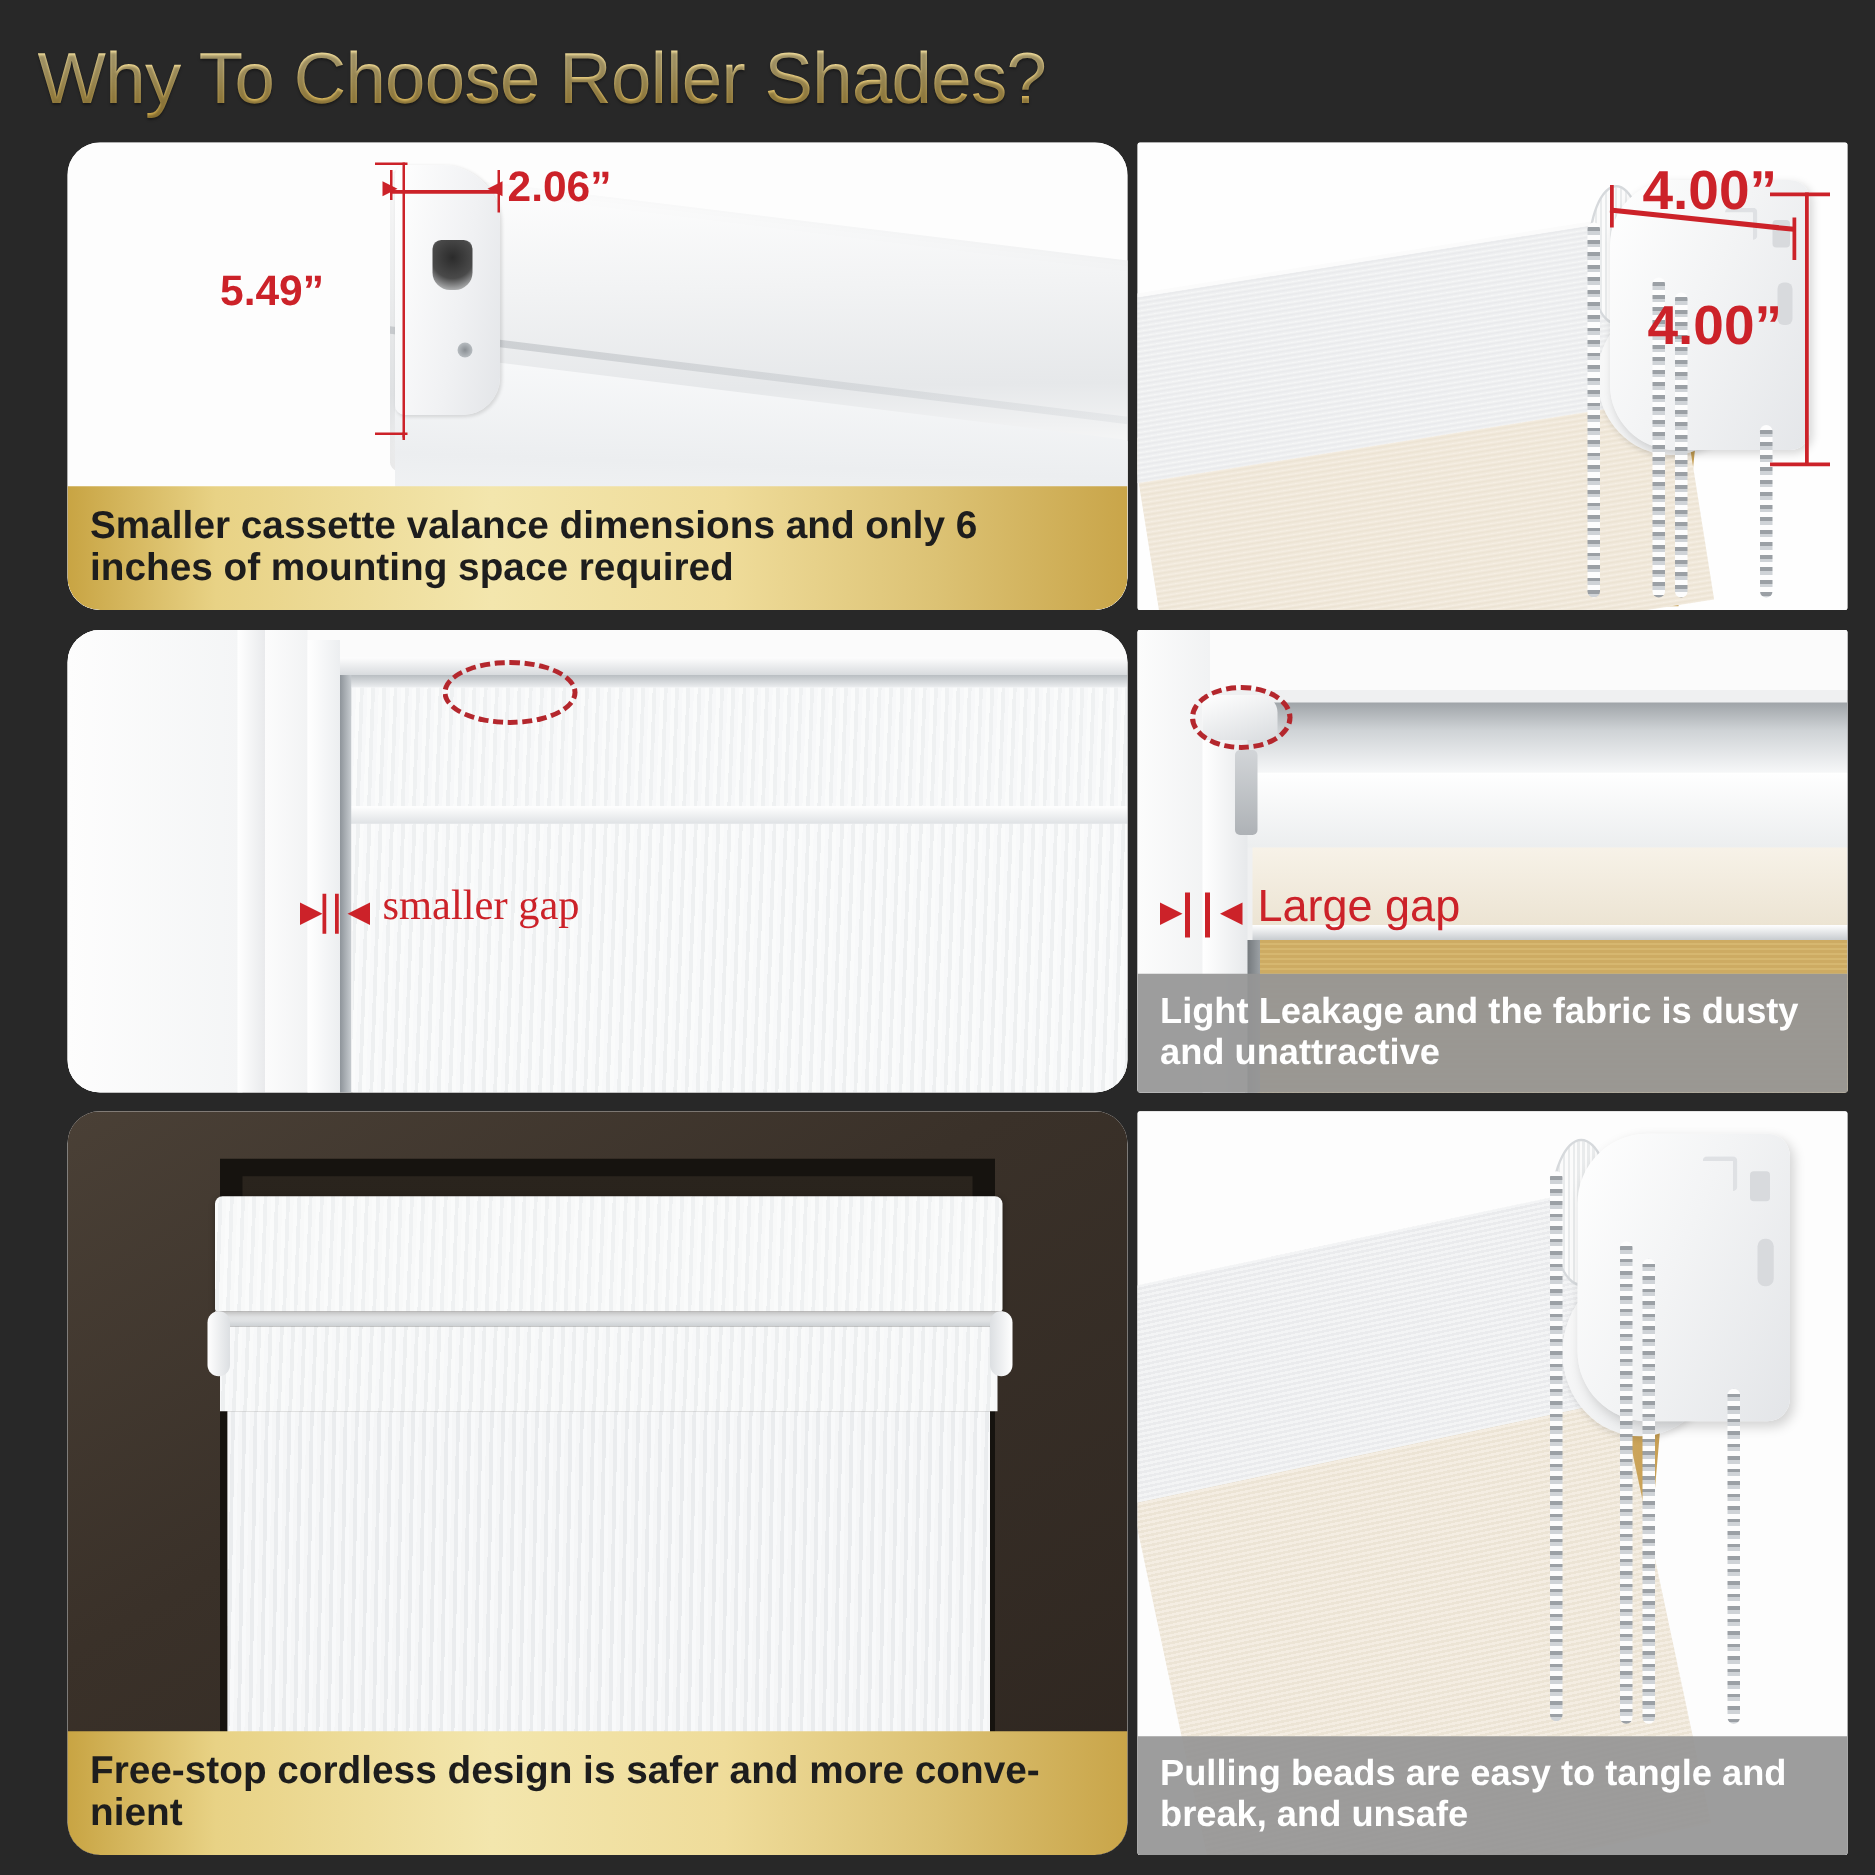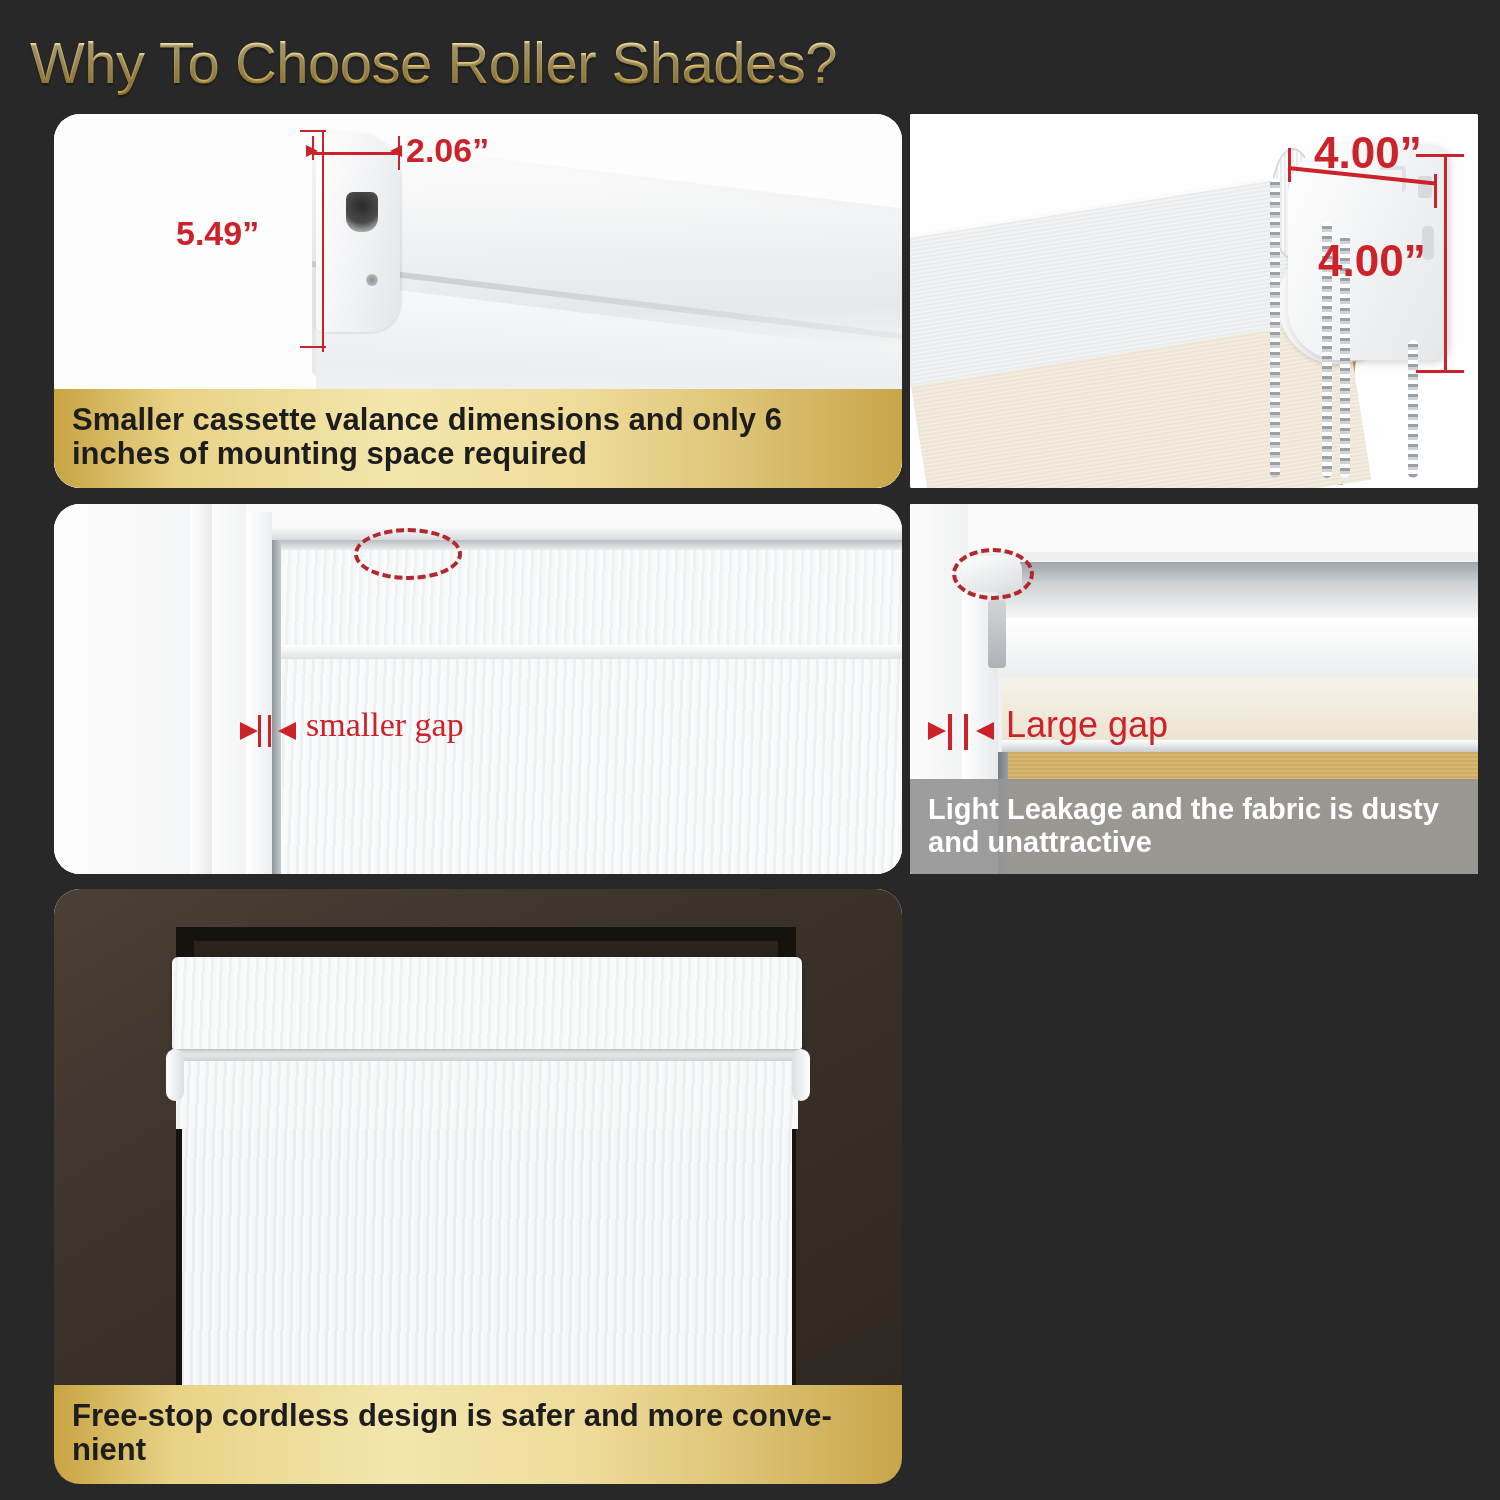--- a/index.html
+++ b/index.html
@@ -480,14 +480,35 @@
 
       <div class="arrow-r" style="left:18px; top:218px;"></div>
       <div class="redline" style="left:38px; top:210px; width:4px; height:36px;"></div>
       <div class="redline" style="left:54px; top:210px; width:4px; height:36px;"></div>
       <div class="arrow-l" style="left:66px; top:218px;"></div>
       <div class="gap-text" style="left:96px; top:200px; font-size:36px;">Large gap</div>
     </div>
     <div class="caption gray">Light Leakage and the fabric is dusty and unattractive</div>
   </div>
 
+  <div class="panel right r3 cr">
+    <div class="scene">
+      <div class="p6-bg"></div>
+      <div class="p6-darkbeige"></div>
+      <div class="p6-beige"></div>
+      <div class="p6-whitefab"></div>
+
+      <div class="chain" style="left:330px; top:48px;  height:440px;"></div>
+      <div class="chain" style="left:386px; top:104px; height:386px;"></div>
+      <div class="chain" style="left:404px; top:118px; height:372px;"></div>
+      <div class="chain" style="left:472px; top:222px; height:268px;"></div>
+
+      <div class="p6-roller-end"></div>
+      <div class="p6-bracket-lobe"></div>
+      <div class="p6-bracket"></div>
+      <div class="p6-notch"></div>
+      <div class="p6-slot1"></div>
+      <div class="p6-slot2"></div>
+    </div>
+    <div class="caption gray">Pulling beads are easy to tangle and break, and unsafe</div>
+  </div>
 
 </div>
 
 </body></html>

